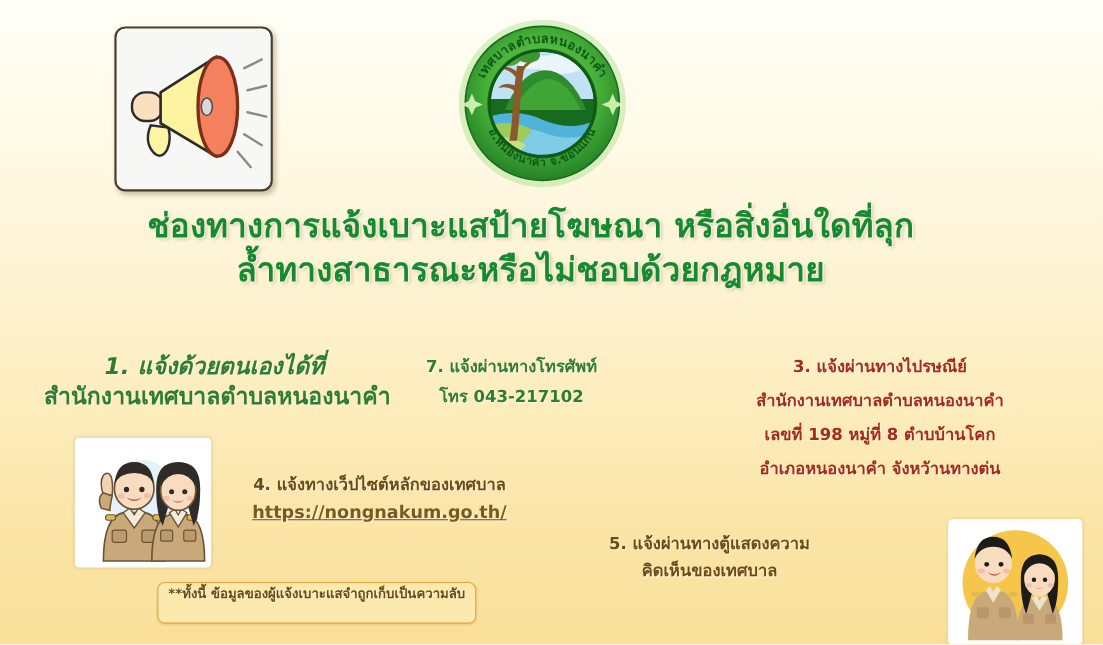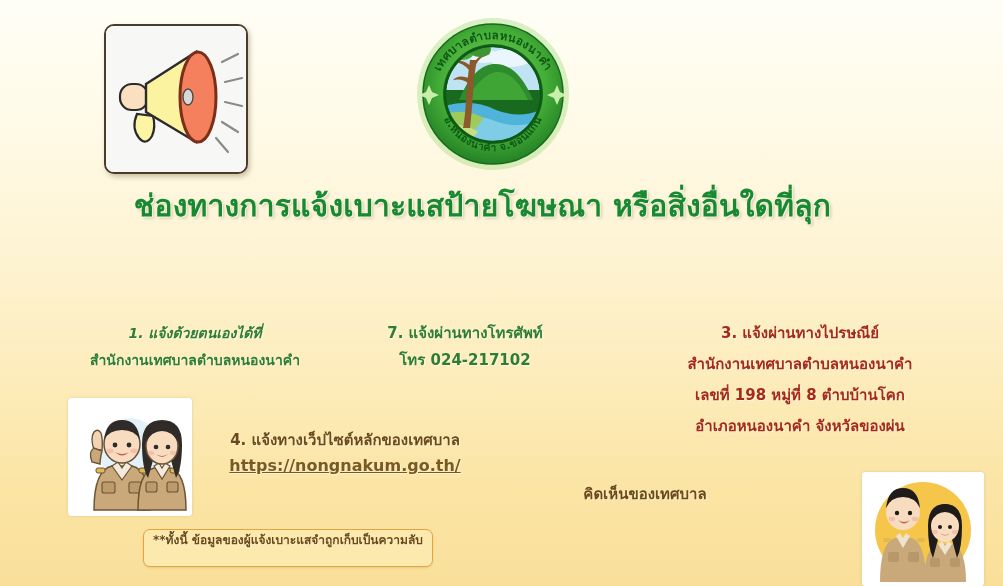--- a/index.html
+++ b/index.html
@@ -77,21 +77,21 @@
     line-height: 24px;
     text-shadow: 1px 1px 1px rgba(255,255,255,0.55);
   }
   .item .line { display: block; white-space: nowrap; }
 
   .item-1 {
     left: 40px;
     top: 320px;
     width: 310px;
     color: #2E7D32;
-    font-size: 14px;
+    font-size: 21px;
     line-height: 27px;
   }
   .item-1 .line:first-child { font-style: italic; }
 
   .item-2 {
     left: 340px;
     top: 320px;
     width: 250px;
     color: #2E7D32;
     font-size: 15px;
@@ -264,37 +264,38 @@
 
       <g fill="#D9F7B8" opacity="0.9">
         <path d="M12 78 l3 -7 l3 7 l7 3 l-7 3 l-3 7 l-3 -7 l-7 -3 z"></path>
         <path d="M140 78 l3 -7 l3 7 l7 3 l-7 3 l-3 7 l-3 -7 l-7 -3 z"></path>
       </g>
     </svg>
   </div>
 
   <div class="headline">
     <span class="hl-line">ช่องทางการแจ้งเบาะแสป้ายโฆษณา หรือสิ่งอื่นใดที่ลุก</span>
+    <span class="hl-line">ล้ำทางสาธารณะหรือไม่ชอบด้วยกฎหมาย</span>
   </div>
 
   <div class="item item-1">
     <span class="line">1. แจ้งด้วยตนเองได้ที่</span>
     <span class="line">สำนักงานเทศบาลตำบลหนองนาคำ</span>
   </div>
 
   <div class="item item-2">
     <span class="line">7. แจ้งผ่านทางโทรศัพท์</span>
-    <span class="line">โทร 024-217102</span>
+    <span class="line">โทร 043-217102</span>
   </div>
 
   <div class="item item-3">
     <span class="line">3. แจ้งผ่านทางไปรษณีย์</span>
     <span class="line">สำนักงานเทศบาลตำบลหนองนาคำ</span>
     <span class="line">เลขที่ 198 หมู่ที่ 8 ตำบบ้านโคก</span>
-    <span class="line">อำเภอหนองนาคำ  จังหวัลของผ่น</span>
+    <span class="line">อำเภอหนองนาคำ  จังหวัานทางต่น</span>
   </div>
 
   <div class="officials-left">
     <svg viewBox="0 0 124 118" xmlns="http://www.w3.org/2000/svg">
       <rect x="0" y="0" width="124" height="118" fill="#FFFFFF"></rect>
 
       <g fill="#DCEEF6" opacity="0.8">
         <ellipse cx="62" cy="54" rx="30" ry="34"></ellipse>
       </g>
 
@@ -340,20 +341,21 @@
       </g>
     </svg>
   </div>
 
   <div class="item item-4">
     <span class="line">4. แจ้งทางเว็ปไซต์หลักของเทศบาล</span>
     <a class="url" href="#">https://nongnakum.go.th/</a>
   </div>
 
   <div class="item item-5">
+    <span class="line">5. แจ้งผ่านทางตู้แสดงความ</span>
     <span class="line">คิดเห็นของเทศบาล</span>
   </div>
 
   <div class="officials-right">
     <svg viewBox="0 0 122 114" xmlns="http://www.w3.org/2000/svg">
       <rect x="0" y="0" width="122" height="114" fill="#FFFFFF"></rect>
       <circle cx="61" cy="58" r="48" fill="#F6C64B"></circle>
 
       <g>
         <path d="M18 110 q0 -38 14 -44 l18 0 q14 6 14 44 z" fill="#C9A979"></path>

